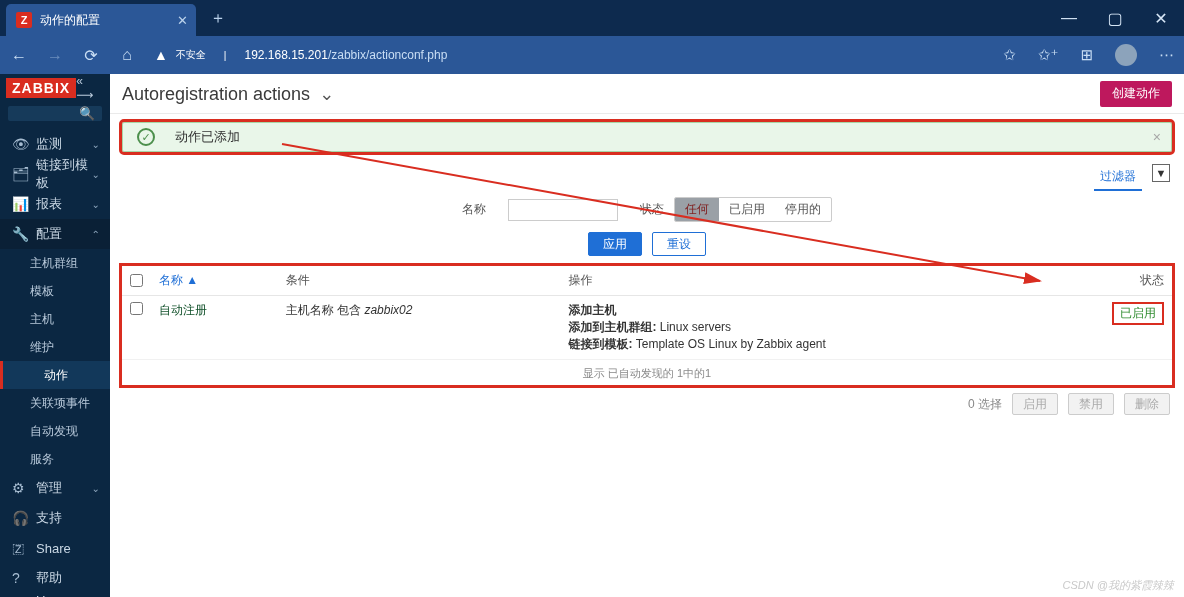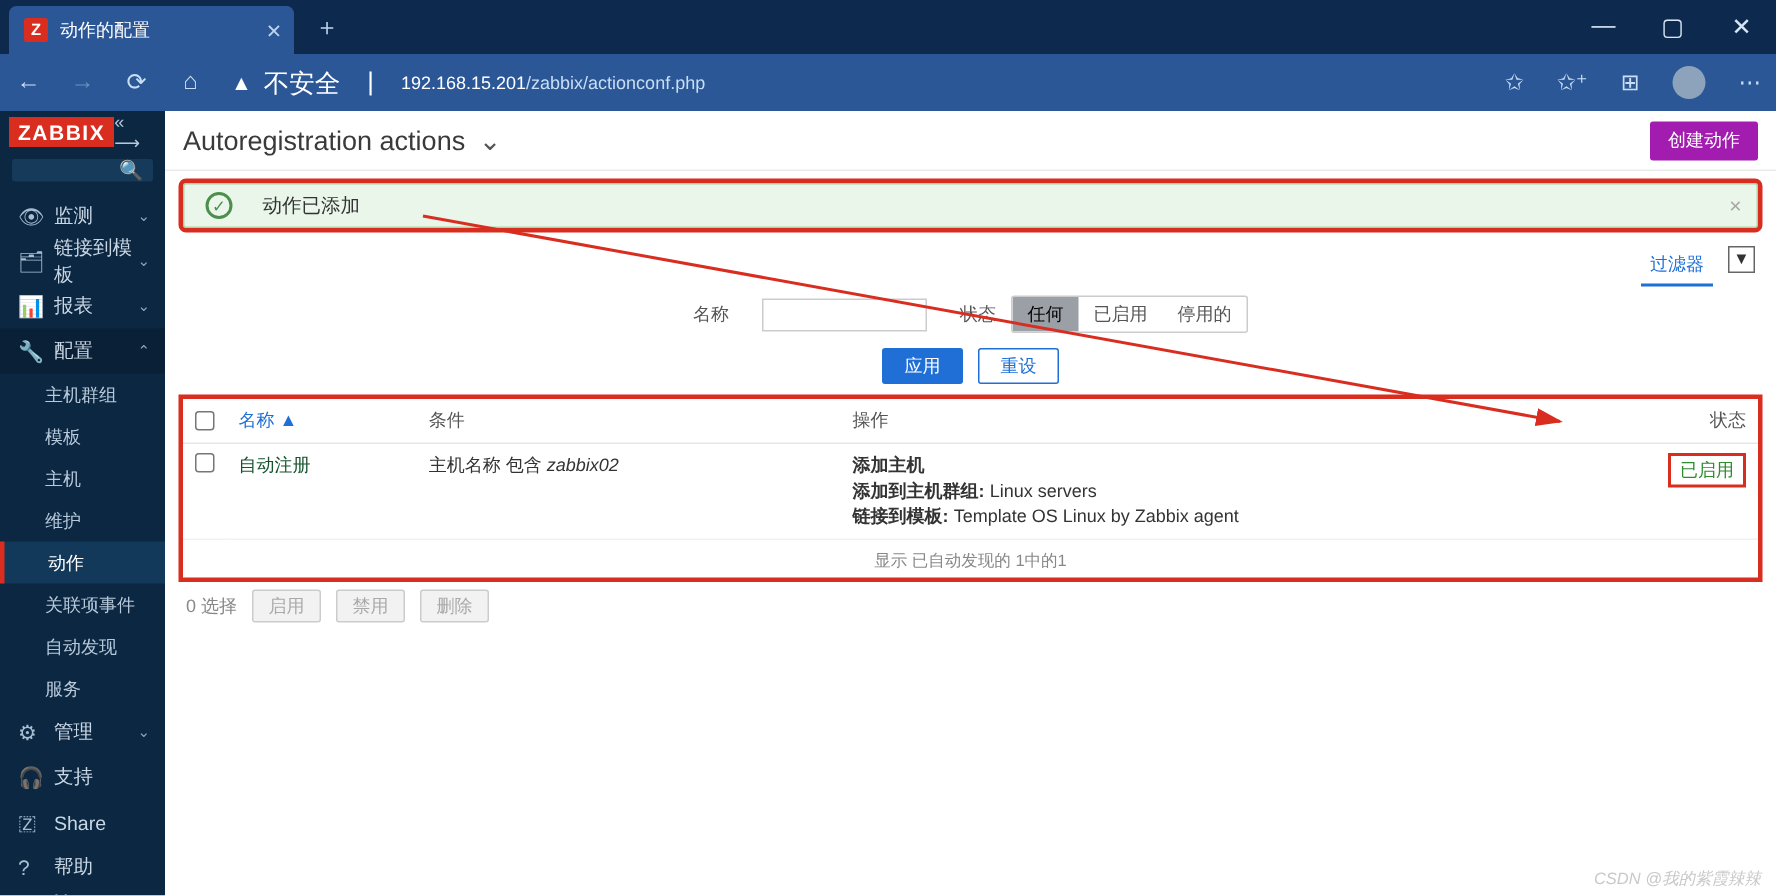--- a/index.html
+++ b/index.html
@@ -10,72 +10,72 @@
 .tab .title{color:#fff;font-size:12px;}
 .tab .close{color:#bcd3ec;font-size:13px;position:absolute;right:8px;}
 .newtab{color:#bcd3ec;font-size:16px;margin-left:14px;}
 .wincontrols{margin-left:auto;display:flex;}
 .wincontrols div{width:46px;height:36px;display:flex;align-items:center;justify-content:center;color:#d6e6f6;}
 .addrbar{height:38px;background:#2b5797;display:flex;align-items:center;padding:0 10px;gap:18px;}
 .addrbar .navbtn{color:#c9def4;width:18px;text-align:center;}
 .addrbar .navbtn.dim{opacity:.4;}
 .securitybox{display:flex;align-items:center;gap:8px;}
 .secwarn{color:#fff;font-size:14px;}
-.sectext{color:#fff;font-size:17px;}
+.sectext{color:#fff;font-size:10px;}
 .url{color:#c9def4;font-size:12px;}
 .url .host{color:#fff;}
 .rightbtns{margin-left:auto;display:flex;gap:22px;align-items:center;}
 .rightbtns .ico{color:#c9def4;font-size:15px;}
 .avatar{width:22px;height:22px;border-radius:50%;background:#8ca3bb;}
 .app{display:flex;height:523px;}
 .sidebar{width:110px;background:#0b2742;color:#c9d7e4;display:flex;flex-direction:column;font-size:13px;}
 .logo-row{display:flex;align-items:center;height:34px;padding:0 8px 0 6px;}
 .logo{background:#d92d20;color:#fff;font-weight:800;font-size:14px;padding:2px 6px;letter-spacing:1px;}
 .collapse{margin-left:auto;color:#b8c9da;font-size:12px;display:flex;gap:4px;}
 .searchbox{margin:4px 8px 8px;height:22px;background:#163a5a;border-radius:2px;display:flex;align-items:center;justify-content:flex-end;padding:0 6px;color:#7f98b0;}
 .menu{list-style:none;}
 .menu-item{display:flex;align-items:center;height:30px;padding:0 10px 0 12px;cursor:pointer;}
 .menu-item .mi-icon{width:18px;color:#a7bdd2;font-size:14px;}
 .menu-item .mi-label{flex:1;margin-left:6px;}
 .menu-item .mi-caret{color:#8ea6bd;font-size:10px;}
 .menu-item.selected{background:#0a2036;}
 .sub-item{height:28px;display:flex;align-items:center;padding-left:30px;font-size:12px;color:#b8c9da;cursor:pointer;}
-.sub-item.active{border-left:3px solid #d92d20;background:#12385a;color:#fff;padding-left:29px;}
+.sub-item.active{border-left:3px solid #d92d20;background:#12385a;color:#fff;padding-left:41px;}
 .sidebar-bottom{margin-top:auto;}
 .content{flex:1;background:#fff;position:relative;overflow:hidden;}
 .page-head{display:flex;align-items:center;height:40px;padding:0 12px;border-bottom:1px solid #eaeaea;}
 .page-title{font-size:18px;color:#3a3a3a;}
 .page-title .dd{color:#555;margin-left:4px;}
-.btn-create{margin-left:auto;background:#a21caf;color:#fff;border:none;height:26px;padding:0 12px;font-size:12px;border-radius:2px;}
+.btn-create{margin-left:auto;background:#be185d;color:#fff;border:none;height:26px;padding:0 12px;font-size:12px;border-radius:2px;}
 .alert{margin:8px 12px 8px;border:1px solid #a7d6a7;background:#e9f6e9;display:flex;align-items:center;height:30px;border-radius:2px;position:relative;outline:3px solid #d92d20;}
 .alert .acheck{width:18px;height:18px;border:2px solid #4c8f4c;border-radius:50%;margin:0 20px 0 14px;display:flex;align-items:center;justify-content:center;color:#4c8f4c;font-size:11px;}
 .alert .atext{color:#333;font-size:13px;}
 .alert .acls{position:absolute;right:10px;color:#a7a7a7;font-size:14px;}
 .filterbar{display:flex;justify-content:flex-end;padding:4px 14px 0;}
 .filtertab{font-size:12px;color:#1f6fd6;border-bottom:2px solid #1f6fd6;padding:4px 6px;}
 .funnel{width:18px;height:18px;margin-left:10px;border:1px solid #666;display:flex;align-items:center;justify-content:center;font-size:11px;color:#333;}
 .filterrow{display:flex;justify-content:center;align-items:center;gap:22px;font-size:12px;color:#555;margin-top:6px;}
 .filterrow input{height:22px;width:110px;border:1px solid #ccc;padding:0 4px;}
 .btngroup{display:flex;border:1px solid #ccc;border-radius:2px;overflow:hidden;}
 .btngroup div{padding:3px 10px;font-size:12px;}
-.btngroup .sel{background:#9aa0a6;color:#000000;}
+.btngroup .sel{background:#9aa0a6;color:#7f1d1d;}
 .btnrow{display:flex;justify-content:center;gap:10px;margin:10px 0 10px;}
 .btnrow button{height:24px;padding:0 14px;font-size:12px;border:1px solid #1f6fd6;border-radius:2px;}
 .btnrow .primary{background:#1f6fd6;color:#fff;}
 .btnrow .secondary{background:#fff;color:#1f6fd6;}
 .tablewrap{margin:0 12px;outline:3px solid #d92d20;}
 table{width:100%;border-collapse:collapse;font-size:12px;}
 thead th{text-align:left;color:#555;font-weight:400;padding:6px 8px;border-bottom:1px solid #e6e6e6;}
 thead th.sortcol{color:#1f6fd6;}
 tbody td{padding:6px 8px;vertical-align:top;color:#333;border-bottom:1px solid #f1f1f1;}
 .linkcell{color:#14532d;}
 .opline{color:#333;}
 .status-enabled{color:#2e8b2e;border:2px solid #d92d20;padding:1px 6px;display:inline-block;}
 .tablefoot{text-align:center;font-size:11px;color:#888;padding:6px 8px 4px;}
-.actionrow{display:flex;align-items:center;gap:10px;font-size:12px;color:#888;margin:8px 14px;}
+.actionrow{display:flex;align-items:center;gap:10px;font-size:12px;color:#888;margin:8px 14px;justify-content:flex-end;}
 .actionrow button{height:22px;padding:0 10px;font-size:12px;border:1px solid #ccc;background:#f2f2f2;color:#aaa;border-radius:2px;}
 .cb{width:13px;height:13px;vertical-align:-2px;}
 .watermark{position:absolute;right:10px;bottom:4px;font-size:11px;color:#c9c9c9;font-style:italic;}
 svg.arrow{position:absolute;pointer-events:none;left:0;top:0;width:100%;height:100%;}
 </style>
 </head>
 <body>
 
 <div class="titlebar">
   <div class="tab">

